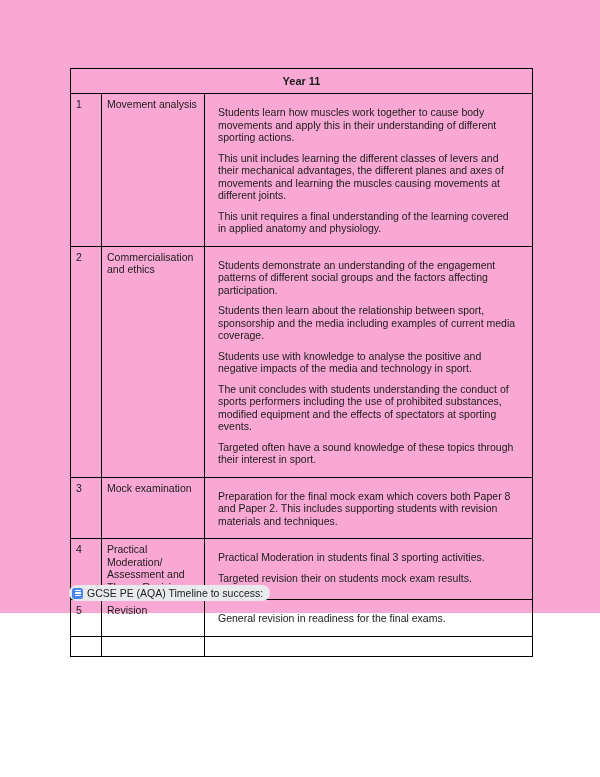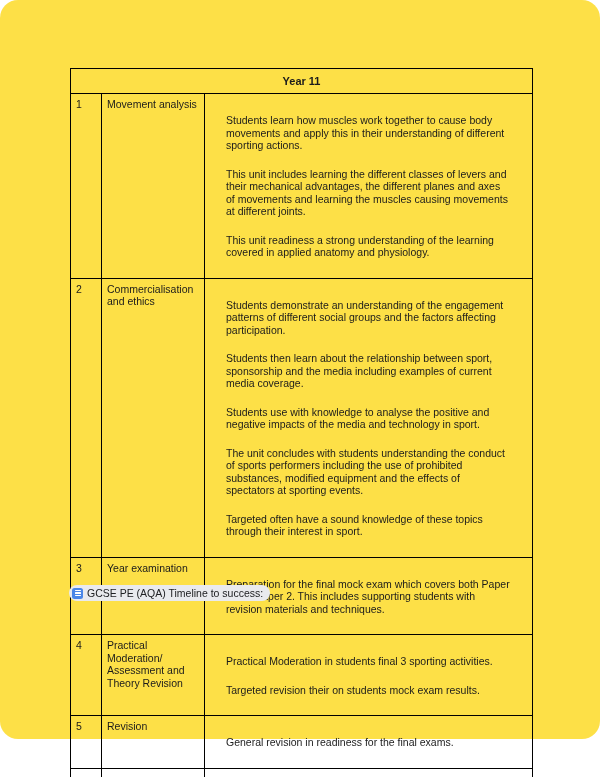--- a/index.html
+++ b/index.html
@@ -9,23 +9,22 @@
     height: 777px;
     background: #ffffff;
     font-family: "Liberation Sans", "DejaVu Sans", sans-serif;
     color: #1b1b1b;
     overflow: hidden;
   }
 
   .page {
     position: relative;
     width: 600px;
-    height: 739px;
-    background: #fde047;
-    border-radius: 18px;
+    height: 613px;
+    background: #f9a8d4;
   }
 
   
   table.year-table {
     position: absolute;
     left: 70px;
     top: 68px;
     width: 462px;
     border-collapse: collapse;
     table-layout: fixed;
@@ -48,21 +47,21 @@
     vertical-align: middle;
     font-weight: bold;
     font-size: 11px;
     padding: 2px 4px;
   }
 
   td.num   { text-align: left; }
   td.topic { padding-left: 6px; }
   td.desc  {}
 
-  .para { margin: 16px; }
+  .para { margin: 8px; }
 
   
   tbody.rows tr:nth-child(1) { height: 122px; }
   tbody.rows tr:nth-child(2) { height: 186px; }
   tbody.rows tr:nth-child(3) { height: 49px;  }
   tbody.rows tr:nth-child(4) { height: 61px;  }
   tbody.rows tr:nth-child(5) { height: 25px;  }
   tbody.rows tr:nth-child(6) { height: 20px;  }
 
   
@@ -124,37 +123,37 @@
         <th class="title-cell" colspan="3">Year 11</th>
       </tr>
     </thead>
     <tbody class="rows">
         <tr>
           <td class="num">1</td>
           <td class="topic">Movement analysis</td>
           <td class="desc">
             <div class="para">Students learn how muscles work together to cause body movements and apply this in their understanding of different sporting actions.</div>
             <div class="para">This unit includes learning the different classes of levers and their mechanical advantages, the different planes and axes of movements and learning the muscles causing movements at different joints.</div>
-            <div class="para">This unit readiness a strong understanding of the learning covered in applied anatomy and physiology.</div>
+            <div class="para">This unit requires a final understanding of the learning covered in applied anatomy and physiology.</div>
           </td>
         </tr>
         <tr>
           <td class="num">2</td>
           <td class="topic">Commercialisation and ethics</td>
           <td class="desc">
             <div class="para">Students demonstrate an understanding of the engagement patterns of different social groups and the factors affecting participation.</div>
             <div class="para">Students then learn about the relationship between sport, sponsorship and the media including examples of current media coverage.</div>
             <div class="para">Students use with knowledge to analyse the positive and negative impacts of the media and technology in sport.</div>
             <div class="para">The unit concludes with students understanding the conduct of sports performers including the use of prohibited substances, modified equipment and the effects of spectators at sporting events.</div>
             <div class="para">Targeted often have a sound knowledge of these topics through their interest in sport.</div>
           </td>
         </tr>
         <tr>
           <td class="num">3</td>
-          <td class="topic">Year examination</td>
+          <td class="topic">Mock examination</td>
           <td class="desc">
             <div class="para">Preparation for the final mock exam which covers both Paper 8 and Paper 2. This includes supporting students with revision materials and techniques.</div>
           </td>
         </tr>
         <tr>
           <td class="num">4</td>
           <td class="topic">Practical Moderation/ Assessment and Theory Revision</td>
           <td class="desc">
             <div class="para">Practical Moderation in students final 3 sporting activities.</div>
             <div class="para">Targeted revision their on students mock exam results.</div>

